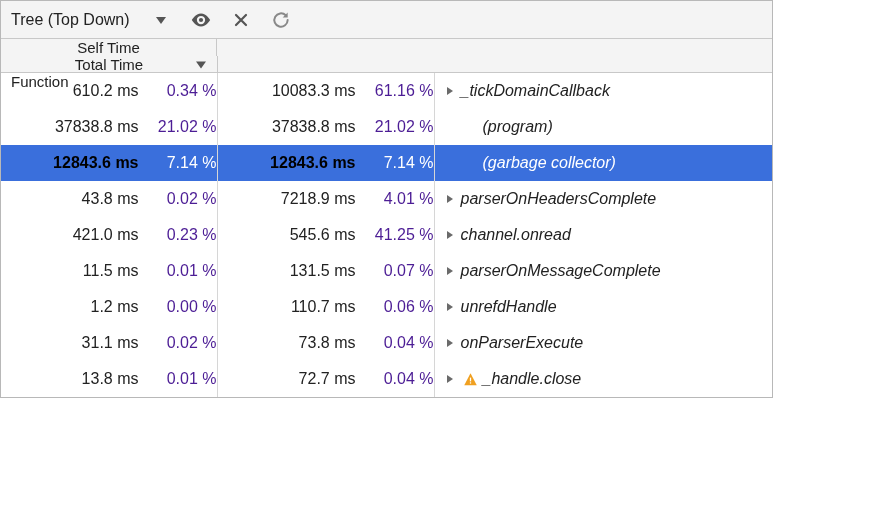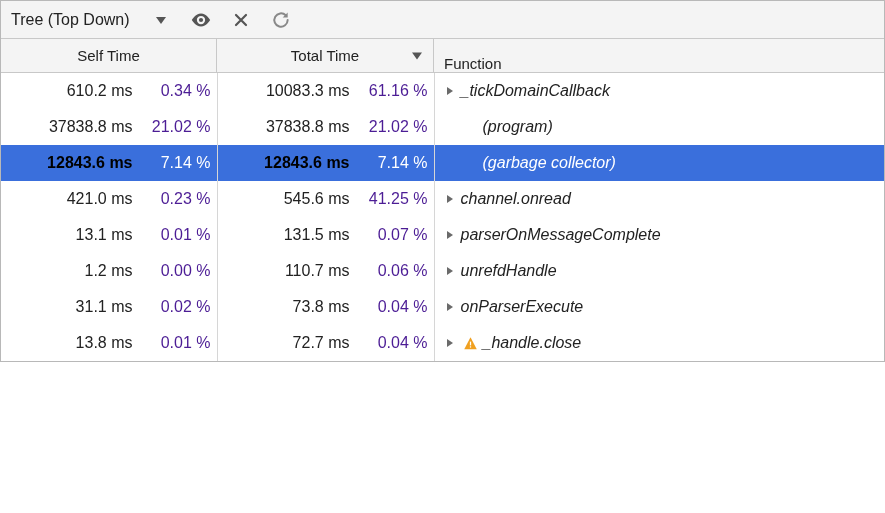--- a/index.html
+++ b/index.html
@@ -5,21 +5,21 @@
   * { box-sizing: border-box; margin: 0; padding: 0; }
   body {
     font-family: "Lucida Grande", "Helvetica Neue", Arial, sans-serif;
     font-size: 15px;
     color: #222;
     background: #fff;
     width: 885px;
   }
   .panel {
     border: 1px solid #b8b8b8;
-    width: 885px;
+    width: 773px;
   }
   .toolbar {
     display: flex;
     align-items: center;
     gap: 18px;
     padding: 6px 10px;
     background: #f4f4f4;
     border-bottom: 1px solid #c8c8c8;
     height: 38px;
   }
@@ -36,20 +36,21 @@
     width: 22px;
     height: 22px;
     cursor: pointer;
   }
   .toolbar .icon-btn svg { display:block; }
   .header-row {
     display: flex;
     background: #f4f4f4;
     border-bottom: 1px solid #c8c8c8;
     height: 34px;
+    flex-direction: column;
   }
   .header-cell {
     display: flex;
     align-items: center;
     justify-content: center;
     color: #222;
     font-size: 15px;
     border-right: 1px solid #c8c8c8;
     position: relative;
     cursor: pointer;
@@ -81,21 +82,20 @@
     padding: 0;
     vertical-align: middle;
     font-size: 16px;
   }
   td:last-child { border-right: none; font-style: italic; }
   .num-cell {
     display: flex;
     align-items: center;
     justify-content: flex-end;
     height: 36px;
-    padding-right: 6px;
   }
   .ms {
     color: #222;
     text-align: right;
     white-space: nowrap;
   }
   .pct {
     color: #4c1d95;
     width: 74px;
     text-align: right;
@@ -251,20 +251,44 @@
                 </svg>
               </span>
               <span class="indent"></span>
               <span class="fn-text">(garbage collector)</span>
             </div>
           </td>
         </tr>
         <tr>
           <td class="col-self">
             <div class="num-cell">
+              <span class="ms">43.8 ms</span>
+              <span class="pct ">0.02 %</span>
+            </div>
+          </td>
+          <td class="col-total">
+            <div class="num-cell">
+              <span class="ms">7218.9 ms</span>
+              <span class="pct">4.01 %</span>
+            </div>
+          </td>
+          <td class="col-fn">
+            <div class="fn-cell">
+              <span class="expander ">
+                <svg width="10" height="10" viewBox="0 0 10 10">
+                  <path d="M2 1 L8 5 L2 9 Z"></path>
+                </svg>
+              </span>
+              <span class="fn-text">parserOnHeadersComplete</span>
+            </div>
+          </td>
+        </tr>
+        <tr>
+          <td class="col-self">
+            <div class="num-cell">
               <span class="ms">421.0 ms</span>
               <span class="pct ">0.23 %</span>
             </div>
           </td>
           <td class="col-total">
             <div class="num-cell">
               <span class="ms">545.6 ms</span>
               <span class="pct">41.25 %</span>
             </div>
           </td>
@@ -275,21 +299,21 @@
                   <path d="M2 1 L8 5 L2 9 Z"></path>
                 </svg>
               </span>
               <span class="fn-text">channel.onread</span>
             </div>
           </td>
         </tr>
         <tr>
           <td class="col-self">
             <div class="num-cell">
-              <span class="ms">13.1 ms</span>
+              <span class="ms">11.5 ms</span>
               <span class="pct ">0.01 %</span>
             </div>
           </td>
           <td class="col-total">
             <div class="num-cell">
               <span class="ms">131.5 ms</span>
               <span class="pct">0.07 %</span>
             </div>
           </td>
           <td class="col-fn">

